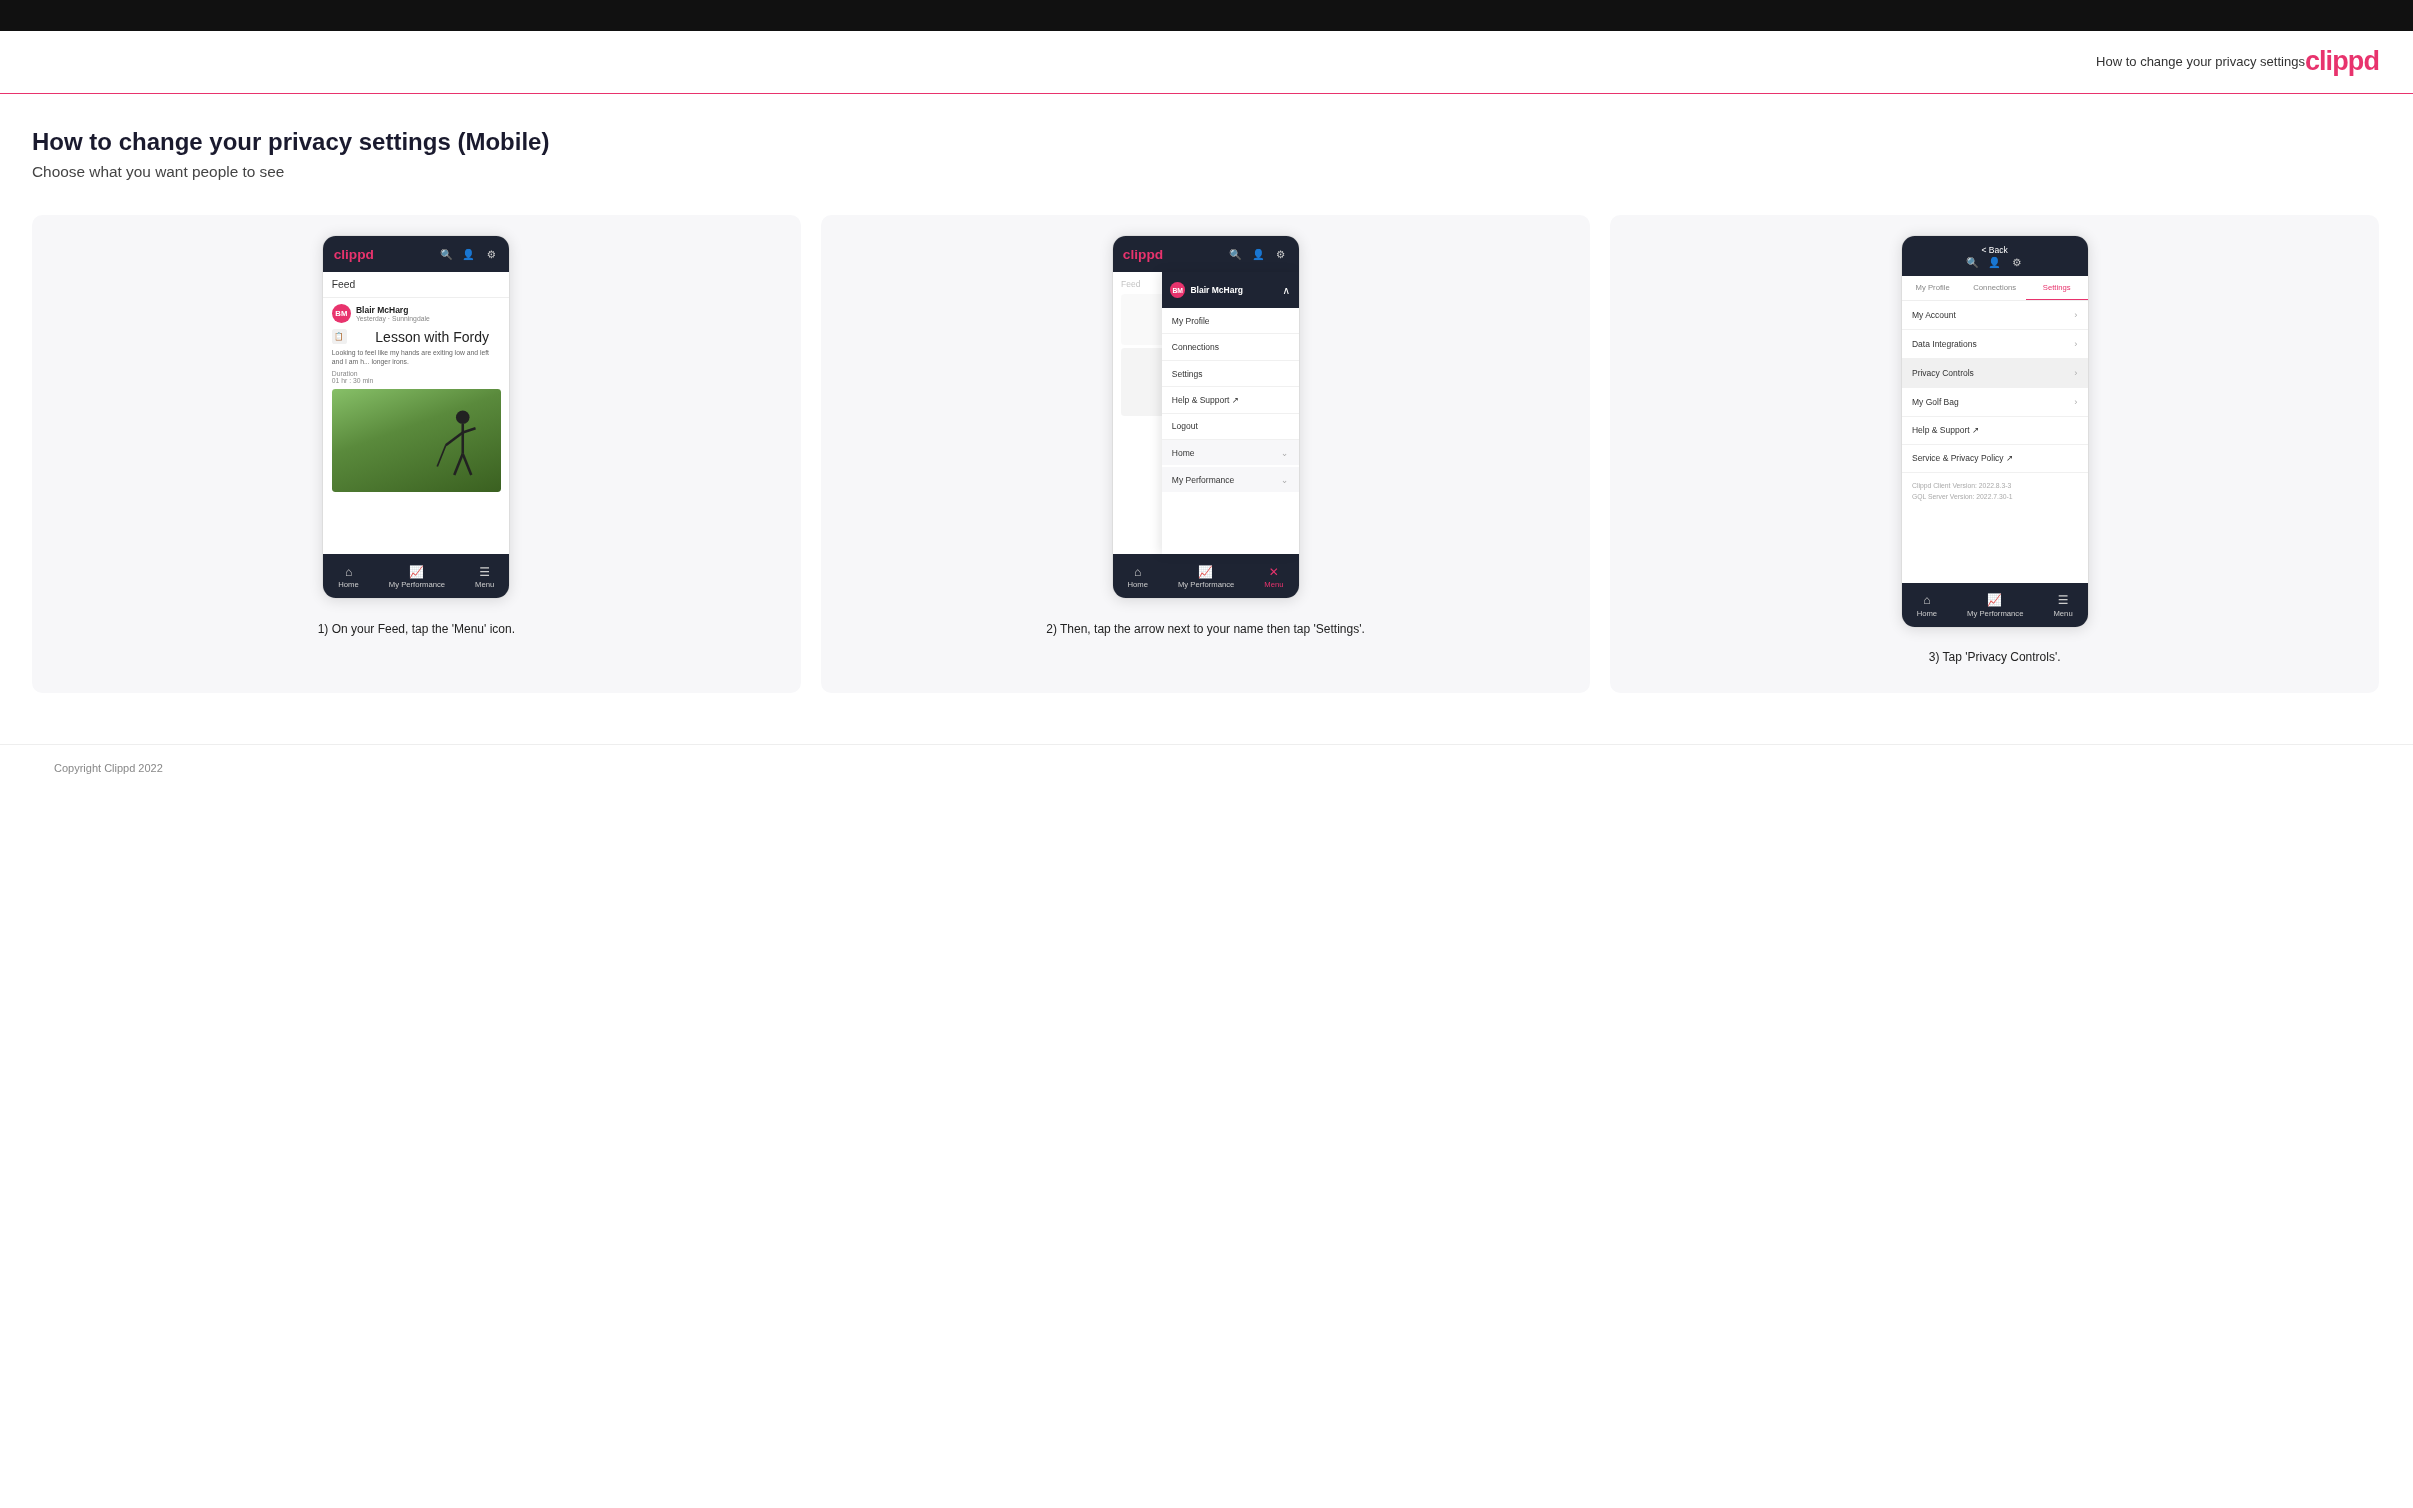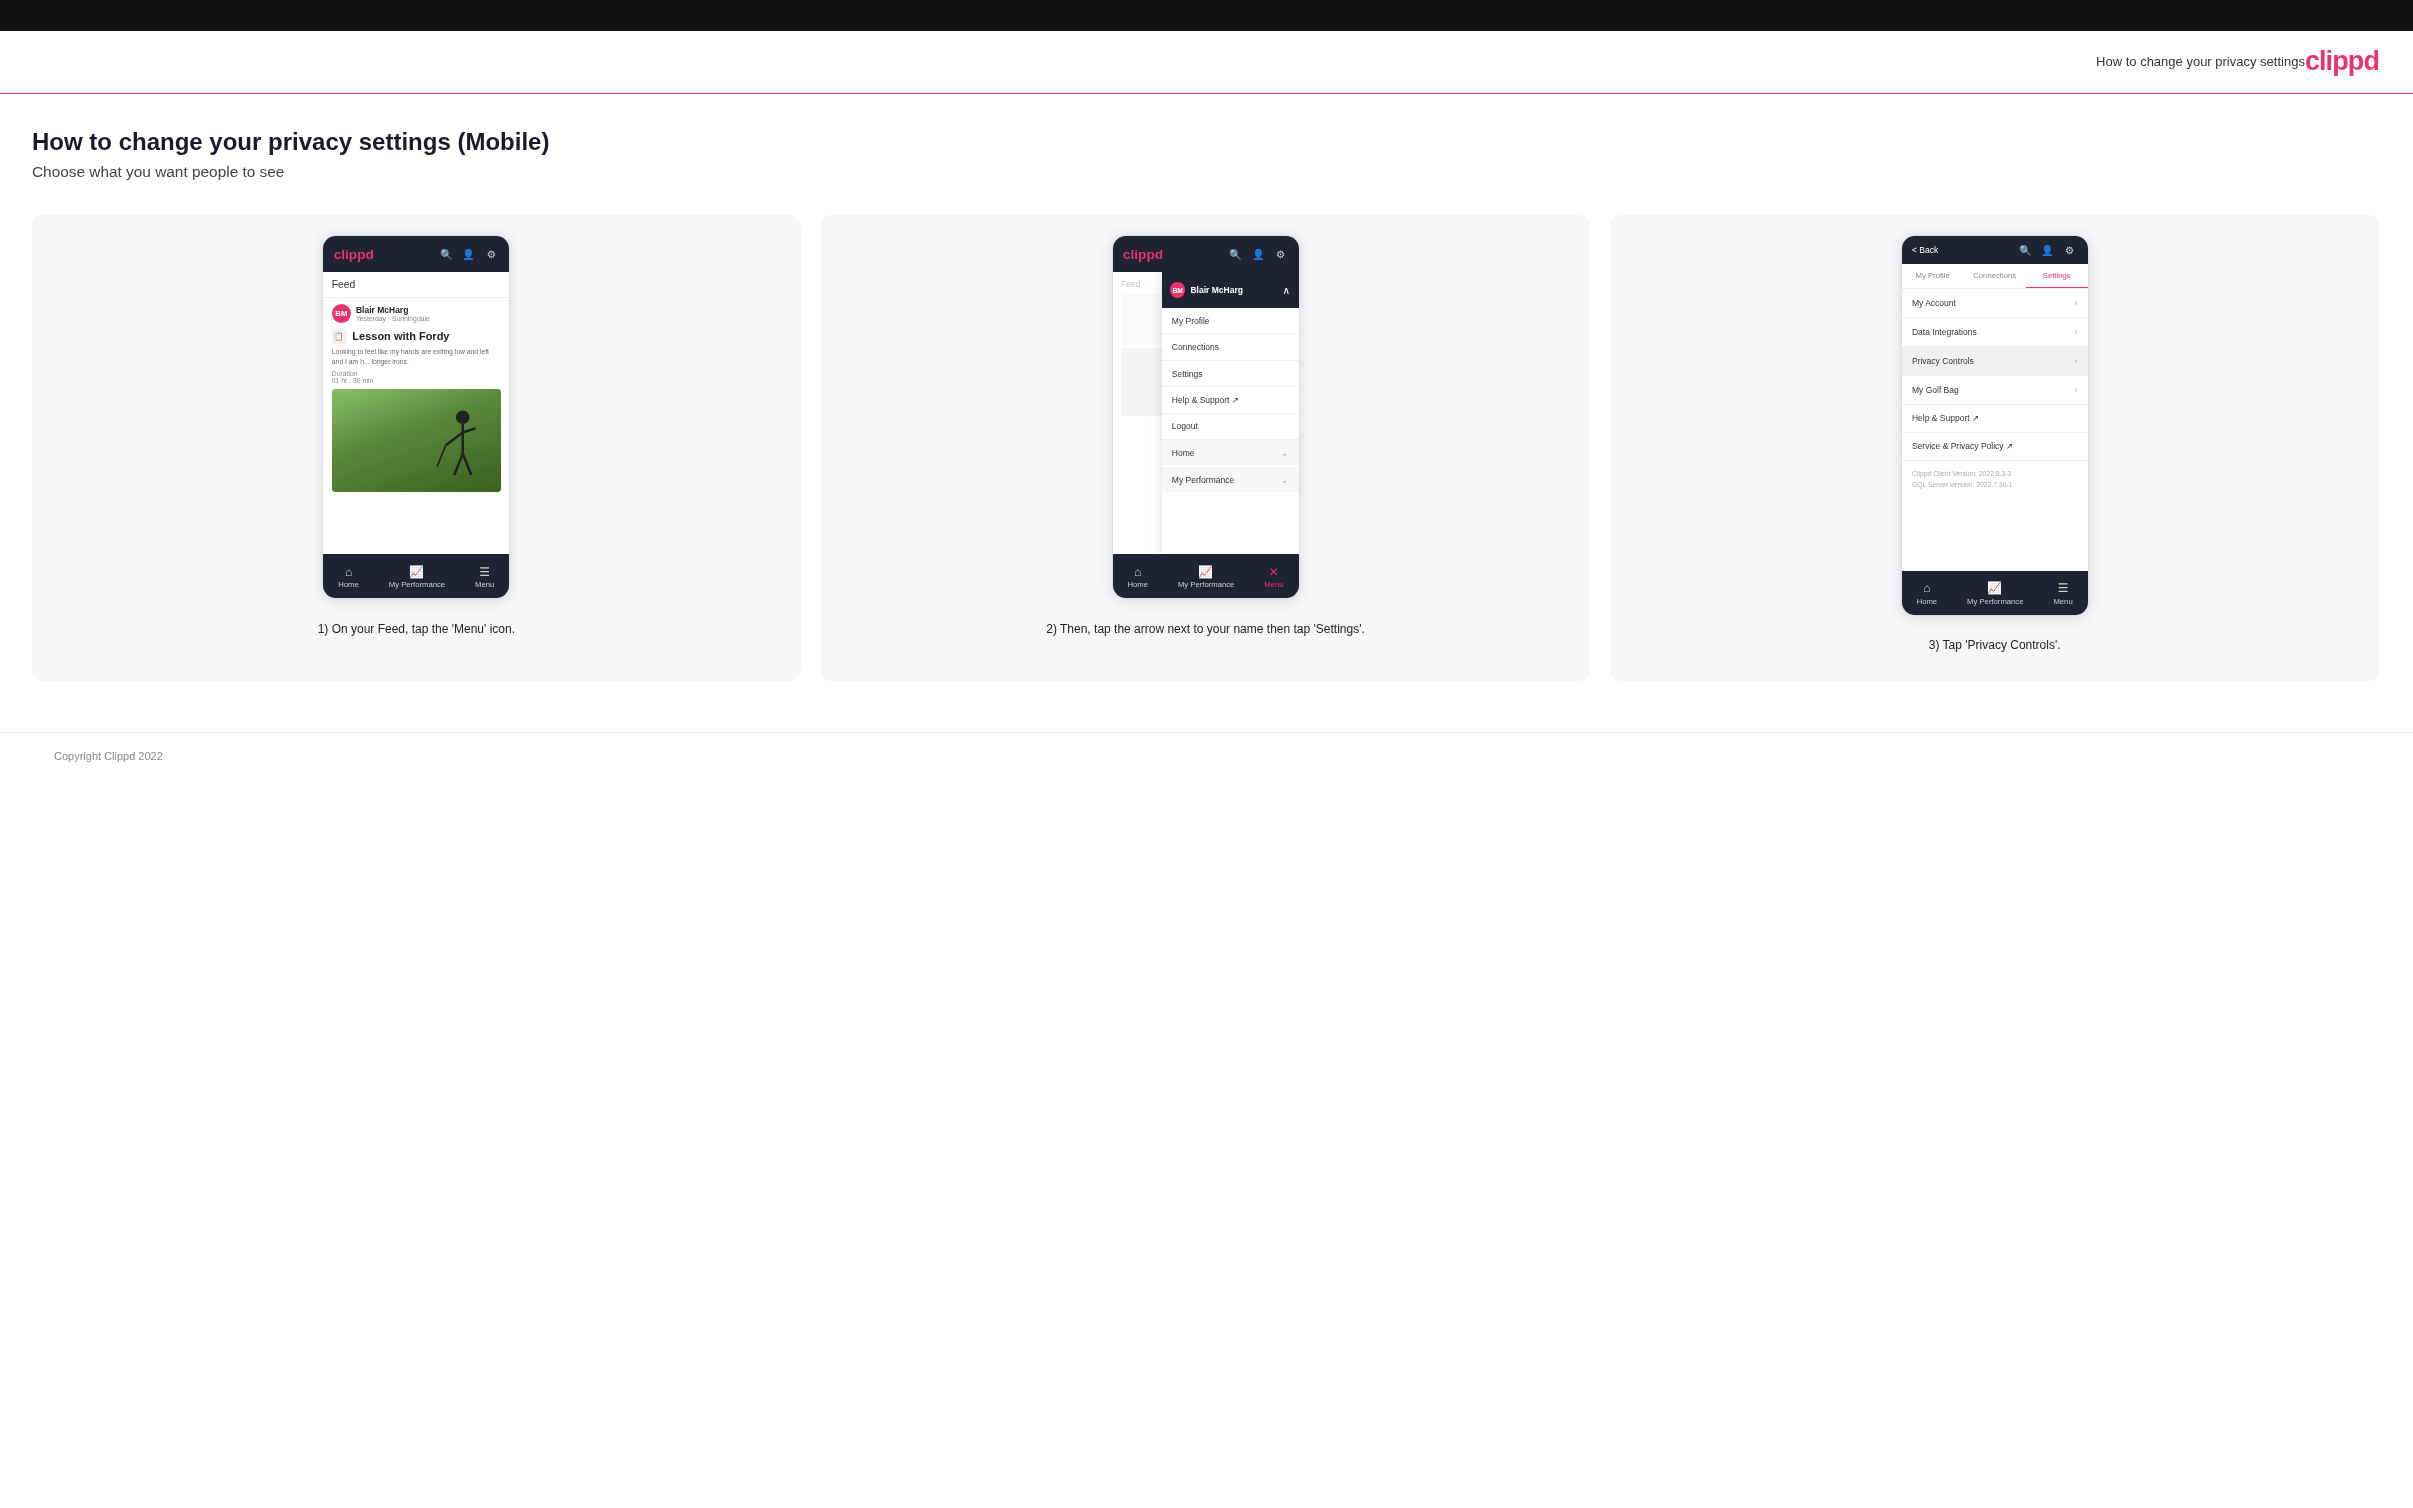--- a/index.html
+++ b/index.html
@@ -184,23 +184,24 @@
       height: 15.4px;
       background: #f0f0f0;
       border-radius: 2.6px;
       display: flex;
       align-items: center;
       justify-content: center;
       font-size: 7.7px;
       color: #888;
     }
     .lesson-title {
-      font-size: 11px;
-      font-weight: 700;
+      font-size: 14px;
+      font-weight: 400;
       color: #222;
+      margin-left: 23px;
     }
     .feed-description {
       font-size: 6.8px;
       color: #666;
       margin-bottom: 3.4px;
       line-height: 1.4;
     }
     .feed-duration {
       font-size: 6.8px;
       color: #888;
@@ -271,21 +272,22 @@
       font-size: 8.5px;
       color: #aaa;
     }
     
     .settings-back {
       background: #1e2433;
       display: flex;
       align-items: center;
       justify-content: space-between;
       padding: 8.5px 10.3px;
-      height: 28px;
+      height: 40px;
+      flex-direction: column;
     }
     .back-btn {
       display: flex;
       align-items: center;
       gap: 3.4px;
       color: #fff;
       font-size: 8.5px;
     }
     .settings-tabs {
       display: flex;

